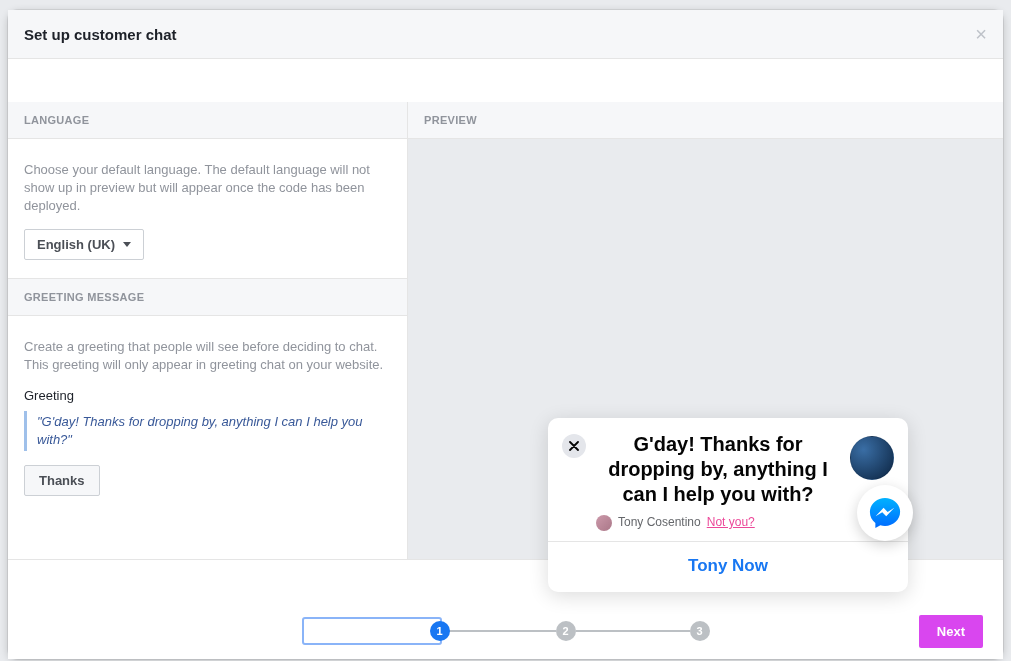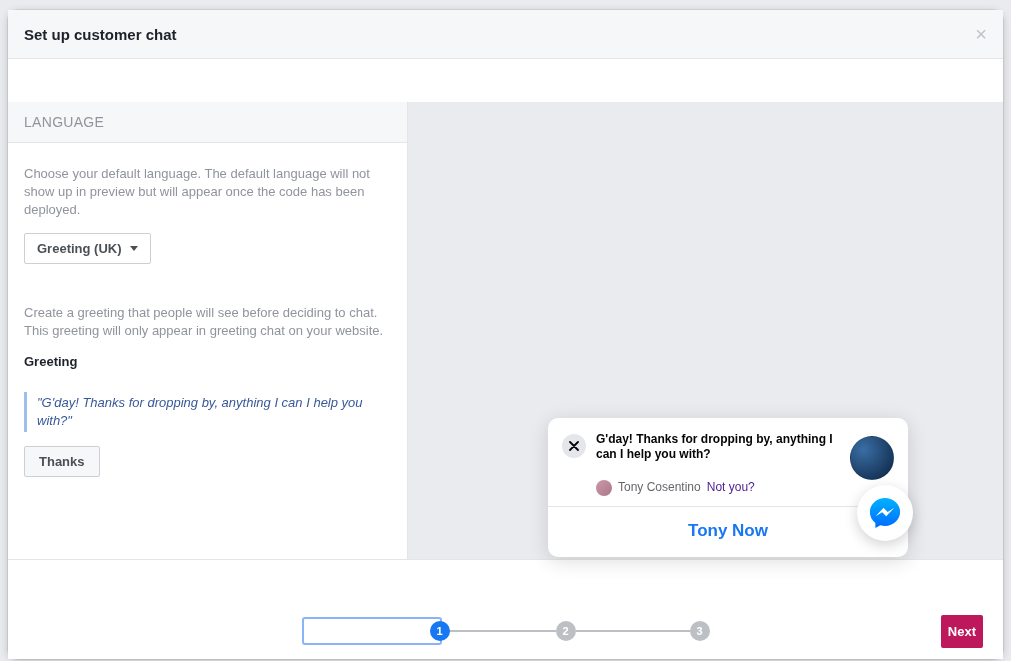--- a/index.html
+++ b/index.html
@@ -60,22 +60,22 @@
     flex: 1;
     background: #e9ebee;
     display: flex;
     flex-direction: column;
     position: relative;
   }
   .section-header {
     background: #f6f7f9;
     border-bottom: 1px solid #e5e5e5;
     padding: 12px 16px;
-    font-size: 14px;
-    font-weight: normal;
+    font-size: 11px;
+    font-weight: bold;
     color: #90949c;
     letter-spacing: 0.3px;
   }
   .left-col .section-header.second { border-top: 1px solid #e5e5e5; }
   .section-body {
     padding: 14px 16px 18px;
   }
   .desc {
     font-size: 13px;
     color: #90949c;
@@ -97,23 +97,23 @@
     cursor: pointer;
   }
   .caret-down {
     width: 0; height: 0;
     border-left: 4px solid transparent;
     border-right: 4px solid transparent;
     border-top: 5px solid #4b4f56;
   }
   .field-label {
     font-size: 13px;
-    font-weight: bold;
+    font-weight: normal;
     color: #1d2129;
-    margin-bottom: 23px;
+    margin-bottom: 8px;
   }
   .greeting-quote {
     border-left: 3px solid #9fc0ea;
     padding: 2px 8px 2px 10px;
     font-size: 13px;
     font-style: italic;
     color: #385898;
     line-height: 1.38;
     margin-bottom: 14px;
   }
@@ -155,37 +155,38 @@
     font-size: 14px;
     font-weight: bold;
     flex-shrink: 0;
     margin-top: 2px;
     cursor: pointer;
   }
   .card-text {
     flex: 1;
   }
   .card-greeting {
-    font-size: 12px;
+    font-size: 20px;
     font-weight: 600;
     color: #050505;
     line-height: 1.25;
-    margin-bottom: 18px;
+    margin-bottom: 8px;
+    text-align: center;
   }
   .card-user {
     display: flex;
     gap: 6px;
     font-size: 12px;
     color: #65676b;
   }
   .user-small-avatar {
     width: 16px; height: 16px; border-radius: 50%;
     background: linear-gradient(135deg,#c9a,#a78);
   }
-  .not-you { cursor: pointer; color: #4c1d95; }
+  .not-you { text-decoration: underline; cursor: pointer; color: #ec4899; }
   .page-avatar {
     width: 44px; height: 44px; border-radius: 50%;
     background: radial-gradient(circle at 30% 30%, #3a6ea5, #0b2340);
     flex-shrink: 0;
     border: 1px solid rgba(0,0,0,0.05);
     margin-top: 4px;
   }
   .card-divider { height:1px; background:#e5e5e5; }
   .chat-now {
     text-align: center;
@@ -240,26 +241,26 @@
     font-size: 11px; font-weight: bold;
     color: #fff;
   }
   .step-circle.active { background: #1877f2; margin-right:-10px; z-index:2; }
   .step-circle.inactive { background: #bcc0c4; color:#fff; }
   .step-line {
     height: 2px; background: #bcc0c4;
     width: 114px;
   }
   .next-btn {
-    background: #be185d;
+    background: #d946ef;
     color: #fff;
     border: none;
     font-size: 13px;
     font-weight: bold;
-    padding: 9px 7px;
+    padding: 9px 18px;
     border-radius: 2px;
     cursor: pointer;
   }
 </style>
 </head>
 <body>
 
 <div class="modal">
 
   <div class="modal-header">
@@ -268,35 +269,37 @@
   </div>
 
   <div class="modal-body">
 
     <div class="left-col">
 
       <div class="section-header">LANGUAGE</div>
       <div class="section-body">
         <div class="desc">Choose your default language. The default language will not show up in preview but will appear once the code has been deployed.</div>
         <div class="dropdown">
-          <span>Greeting (UK)</span>
+          <span>English (UK)</span>
           <span class="caret-down"></span>
         </div>
       </div>
 
+      <div class="section-header second">GREETING MESSAGE</div>
       <div class="section-body">
         <div class="desc">Create a greeting that people will see before deciding to chat. This greeting will only appear in greeting chat on your website.</div>
         <div class="field-label">Greeting</div>
         <div class="greeting-quote">"G'day! Thanks for dropping by, anything I can I help you with?"</div>
         <div class="btn">Thanks</div>
       </div>
 
     </div>
 
     <div class="right-col">
+      <div class="section-header">PREVIEW</div>
 
       <div class="preview-card">
         <div class="card-top">
           <div class="card-close">
             <svg width="10" height="10" viewBox="0 0 10 10">
                 <path d="M1 1 L9 9 M9 1 L1 9" stroke="#050505" stroke-width="1.8" stroke-linecap="round"></path>
               </svg>
           </div>
           <div class="card-text">
             <div class="card-greeting">G'day! Thanks for dropping by, anything I can I help you with?</div>

